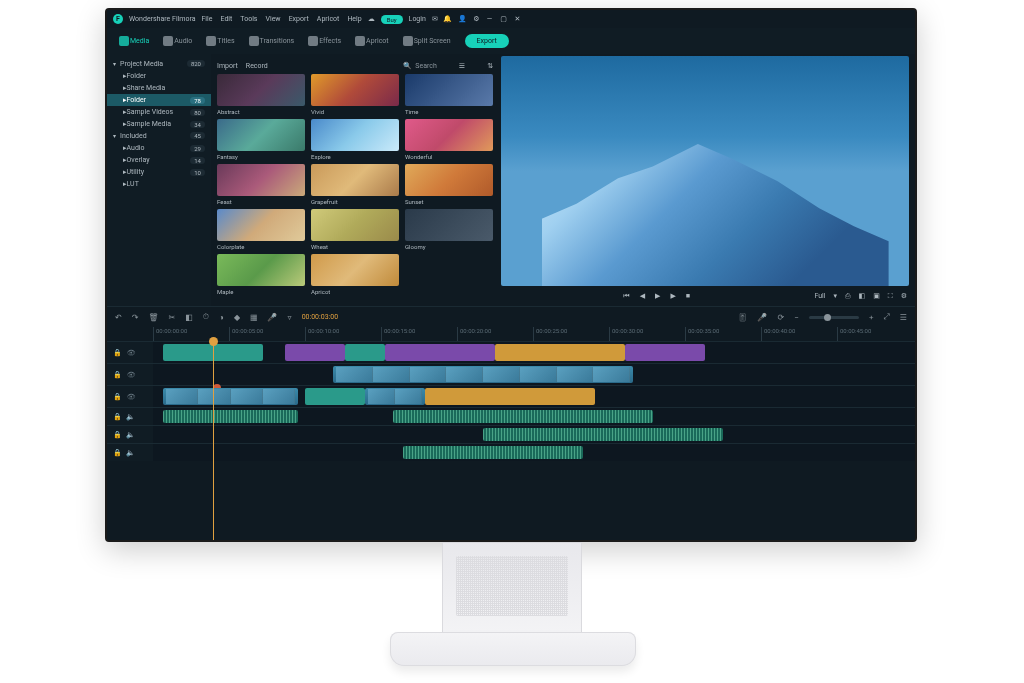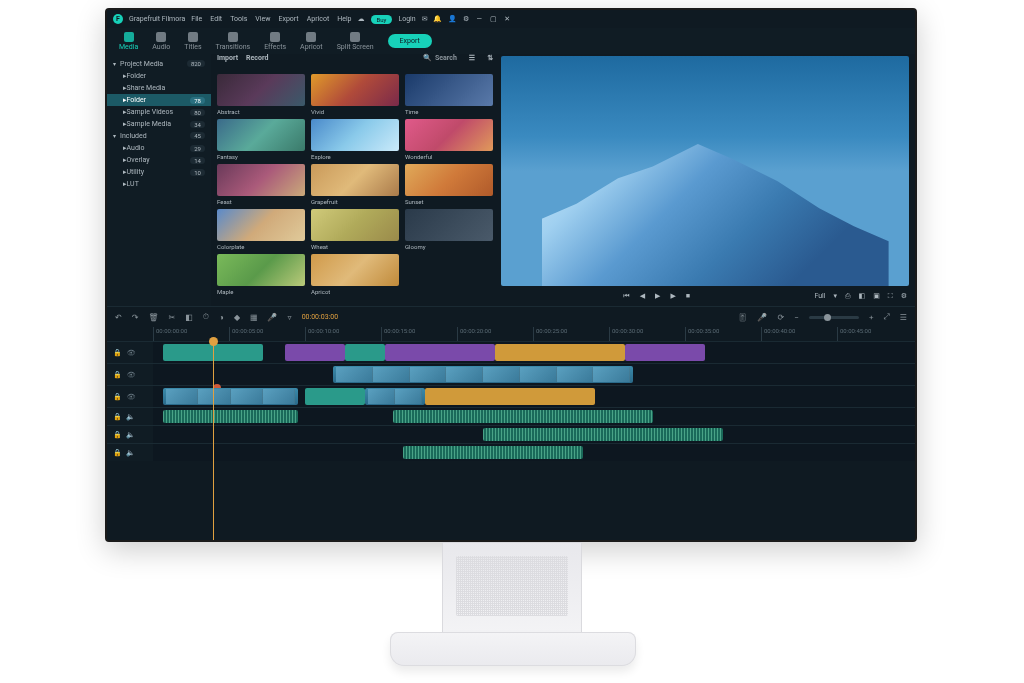--- a/index.html
+++ b/index.html
@@ -10,37 +10,37 @@
   .titlebar { height:18px; display:flex; align-items:center; padding:0 6px; background:#0f1a22; gap:6px; }
   .app-logo { width:10px; height:10px; border-radius:50%; background:#17d1b9; display:flex; align-items:center; justify-content:center; color:#0f1a22; font-size:7px; font-weight:bold; }
   .titlebar .menu { display:flex; gap:8px; }
   .titlebar .menu span { cursor:pointer; }
   .titlebar .center { flex:1; text-align:center; color:#8a949b; }
   .titlebar .right { display:flex; gap:6px; align-items:center; }
   .pill { background:#17d1b9; color:#0f1a22; padding:1px 6px; border-radius:7px; font-size:6px; }
   .winctrl { width:8px; height:8px; display:flex; align-items:center; justify-content:center; cursor:pointer; }
   
   .toolbar { height:26px; background:#101c24; display:flex; align-items:center; padding:0 6px; gap:2px; }
-  .tool { display:flex; flex-direction:column; align-items:center; gap:1px; padding:2px 6px; cursor:pointer; color:#8a949b; }
+  .tool { display:flex; flex-direction:row; align-items:center; gap:1px; padding:2px 6px; cursor:pointer; color:#8a949b; }
   .tool.active { color:#17d1b9; }
   .tool .ico { width:10px; height:10px; background:currentColor; border-radius:2px; opacity:0.8; }
   .export-btn { margin-left:6px; background:#17d1b9; color:#0f1a22; padding:3px 12px; border-radius:10px; font-size:7px; cursor:pointer; }
   
   .main { flex:0 0 252px; display:flex; background:#0f1a22; }
   .sidebar { width:104px; background:#101c24; padding:4px 0; }
   .side-sec { padding:2px 6px; display:flex; align-items:flex-start; gap:4px; cursor:pointer; }
   .side-sec .carat { font-size:6px; }
   .side-sec .cnt { margin-left:auto; background:#1c2a33; padding:0 4px; border-radius:4px; font-size:6px; }
   .side-item { padding:2px 6px 2px 16px; display:flex; align-items:center; cursor:pointer; }
   .side-item.sel { background:#1c5a66; color:#fff; }
   .side-item .cnt { margin-left:auto; background:#1c2a33; padding:0 4px; border-radius:4px; font-size:6px; }
   .side-item.sel .cnt { background:#2a7080; }
   
   .media { width:288px; background:#0f1a22; display:flex; flex-direction:column; }
-  .media-top { height:16px; display:flex; align-items:flex-start; padding:0 6px; gap:12px;font-weight:bold; }
+  .media-top { height:16px; display:flex; align-items:flex-end; padding:0 6px; gap:22px; }
   .media-tabs { display:flex; gap:8px; }
   .media-tabs span { cursor:pointer; }
   .media-top .sp { flex:1; }
   .search { display:flex; align-items:center; gap:3px; color:#8a949b; }
   .grid { flex:1; padding:4px 6px; display:grid; grid-template-columns:repeat(3,1fr); gap:4px 6px; align-content:start; }
   .thumb { display:flex; flex-direction:column; gap:2px; cursor:pointer; }
   .thumb .img { width:100%; height:32px; border-radius:2px; }
   .thumb .lbl { font-size:6px; color:#aeb8bf; }
   
   .g0{background:linear-gradient(135deg,#3a2a3a,#5a3a5a,#3a5a6a);}
@@ -96,21 +96,21 @@
   .base { position:absolute; left:390px; top:632px; width:246px; height:34px; background:linear-gradient(180deg,#f4f4f6,#eaeaee); border-radius:8px 8px 14px 14px; box-shadow:0 6px 10px rgba(0,0,0,0.08), inset 0 0 0 1px #dcdce0; }
 </style>
 </head>
 <body>
 
 <div class="monitor">
 <div class="screen">
 
   <div class="titlebar">
     <div class="app-logo">F</div>
-    <span>Grapefruit Filmora</span>
+    <span>Wondershare Filmora</span>
     <div class="menu">
       <span>File</span>
       <span>Edit</span>
       <span>Tools</span>
       <span>View</span>
       <span>Export</span>
       <span>Apricot</span>
       <span>Help</span>
     </div>
     <div class="right">

